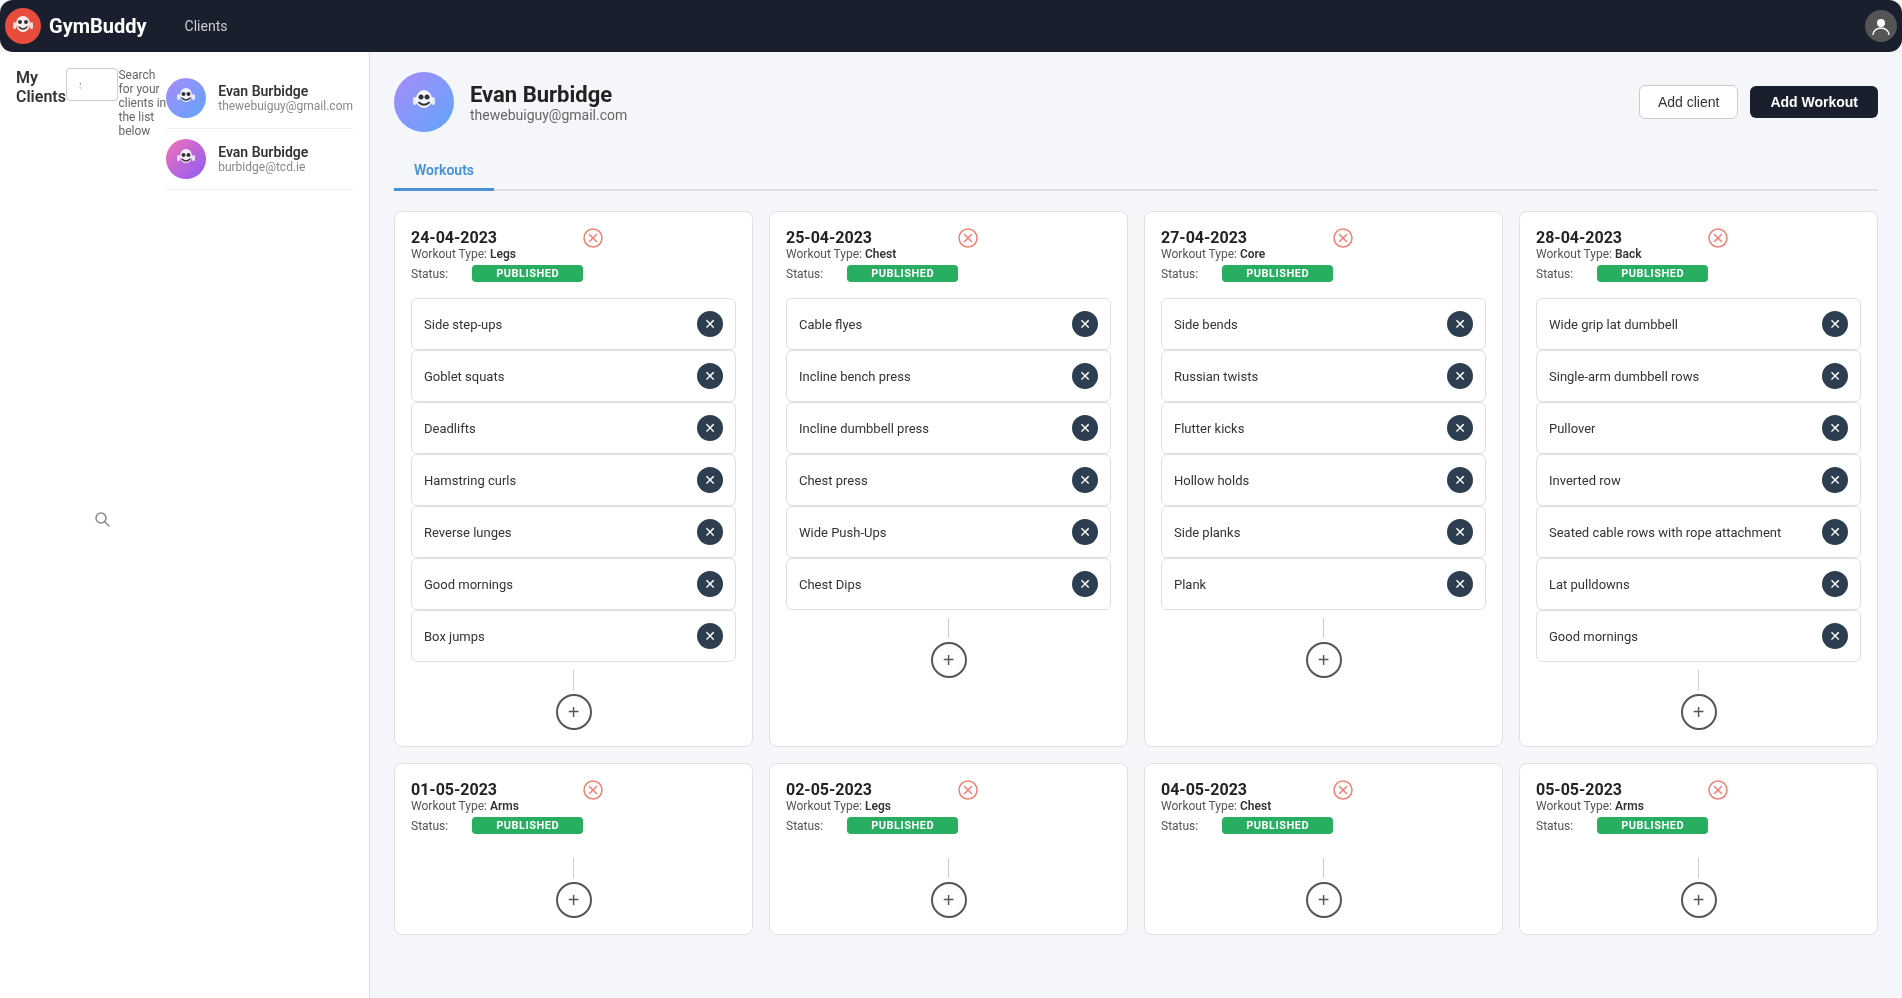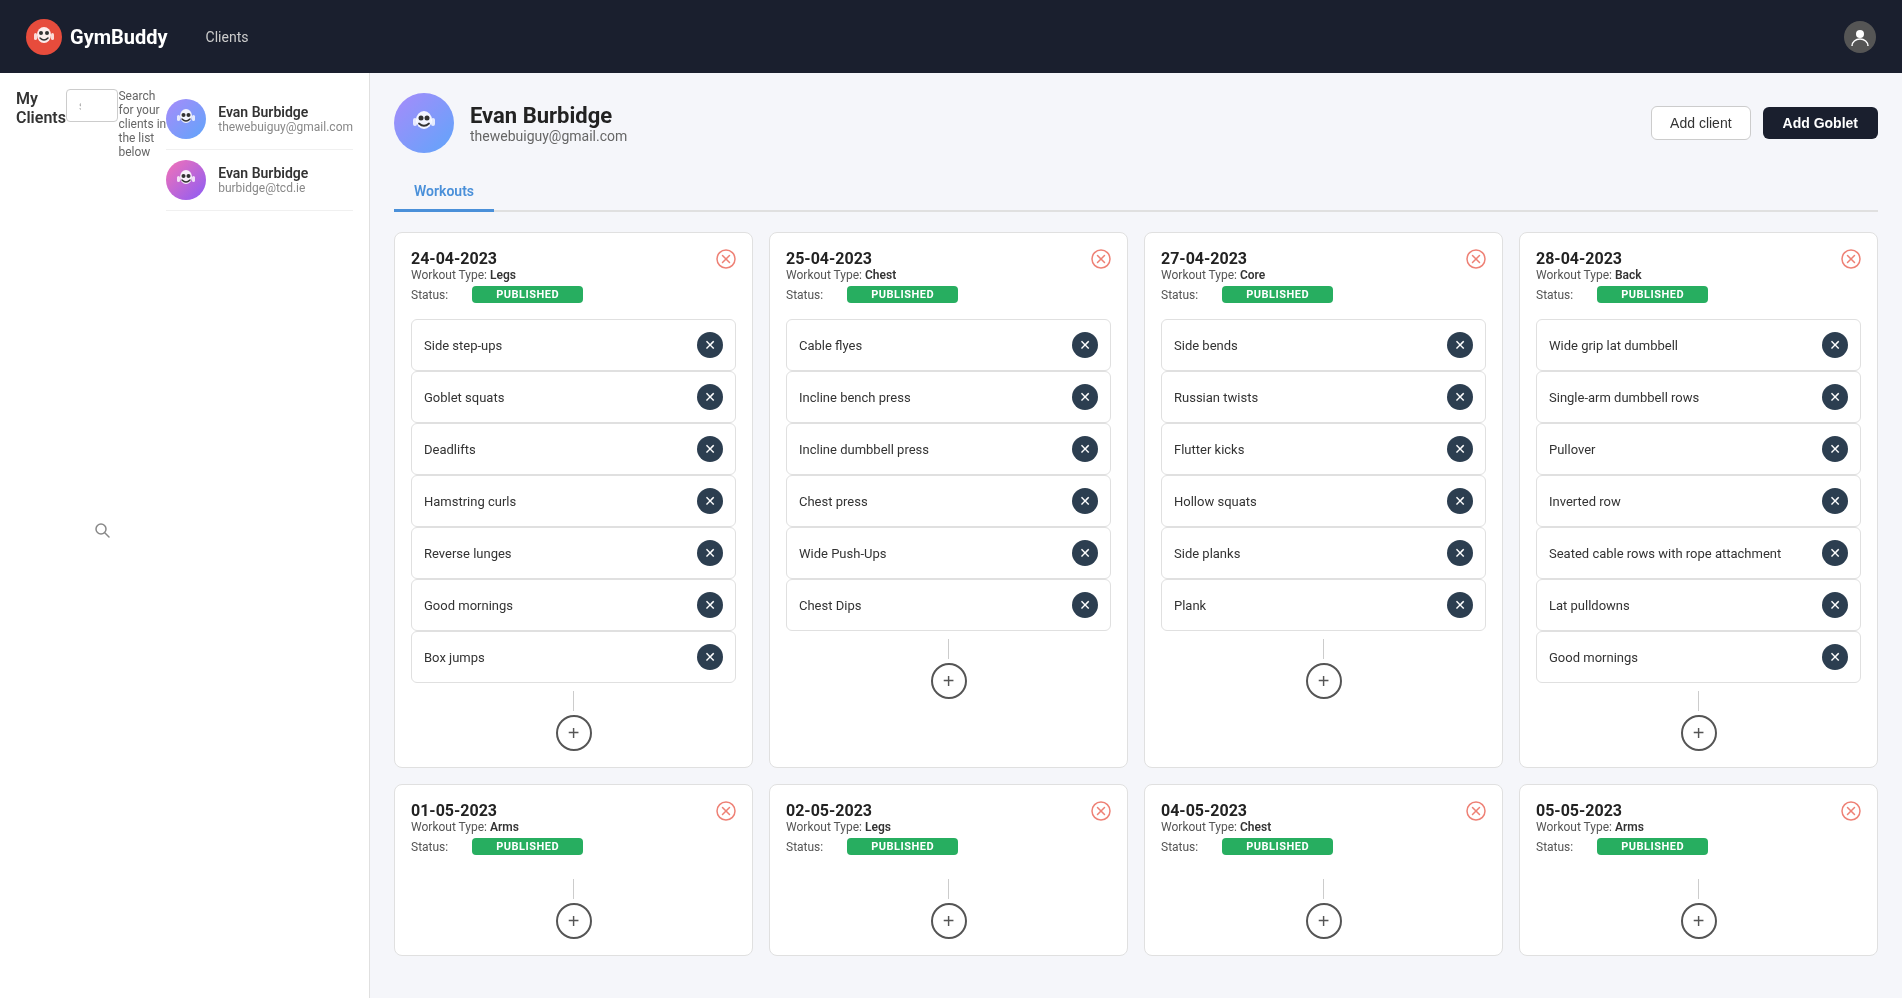--- a/index.html
+++ b/index.html
@@ -4,23 +4,24 @@
   <style>
     * { box-sizing: border-box; margin: 0; padding: 0; }
     body { font-family: -apple-system, BlinkMacSystemFont, 'Segoe UI', Roboto, sans-serif; background: #f5f5f5; display: flex; flex-direction: column; height: 100vh; overflow: hidden; }
 
     
     .navbar {
       background: #1a1f2e;
       color: white;
       display: flex;
       align-items: center;
-      padding: 0 26px;
-      height: 73px;
+      padding: 0 5px;
+      height: 52px;
       flex-shrink: 0;
+      border-radius: 13px;
     }
     .navbar-brand {
       display: flex;
       align-items: center;
       gap: 8px;
       font-size: 20px;
       font-weight: bold;
       color: white;
       text-decoration: none;
       margin-right: 30px;
@@ -225,21 +226,20 @@
     .workout-card {
       background: white;
       border-radius: 8px;
       border: 1px solid #e0e0e0;
       padding: 16px;
       display: flex;
       flex-direction: column;
     }
     .workout-card-header {
       display: flex;
-      justify-content: space-between;
       align-items: flex-start;
       margin-bottom: 4px;
     }
     .workout-date {
       font-size: 16px;
       font-weight: 700;
       color: #222;
     }
     .workout-type {
       font-size: 12px;
@@ -424,21 +424,21 @@
           <rect x="7" y="13" width="4" height="8" rx="2" fill="white" opacity="0.8"></rect>
           <rect x="25" y="13" width="4" height="8" rx="2" fill="white" opacity="0.8"></rect>
         </svg>
       </div>
       <div class="client-header-info">
         <div class="client-header-name">Evan Burbidge</div>
         <div class="client-header-email">thewebuiguy@gmail.com</div>
       </div>
       <div class="client-header-actions">
         <button class="btn-outline">Add client</button>
-        <button class="btn-primary">Add Goblet</button>
+        <button class="btn-primary">Add Workout</button>
       </div>
     </div>
 
     <div class="tabs" id="tabs-container">
     <a href="#" class="tab active">Workouts</a>
       </div>
 
     <div class="workout-grid" id="workout-grid">
     <div class="workout-card">
     <div class="workout-card-header">
@@ -581,21 +581,21 @@
         <span>Russian twists</span>
         <button class="exercise-remove">✕</button>
       </div>
 
       <div class="exercise-item">
         <span>Flutter kicks</span>
         <button class="exercise-remove">✕</button>
       </div>
 
       <div class="exercise-item">
-        <span>Hollow squats</span>
+        <span>Hollow holds</span>
         <button class="exercise-remove">✕</button>
       </div>
 
       <div class="exercise-item">
         <span>Side planks</span>
         <button class="exercise-remove">✕</button>
       </div>
 
       <div class="exercise-item">
         <span>Plank</span>

